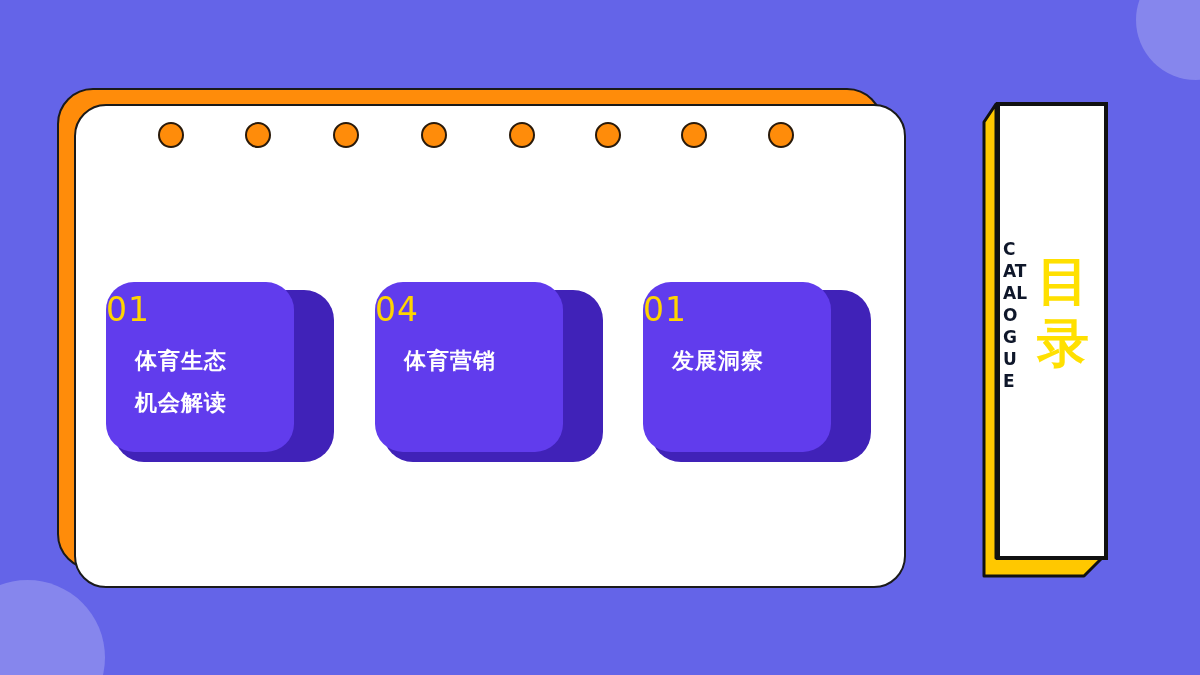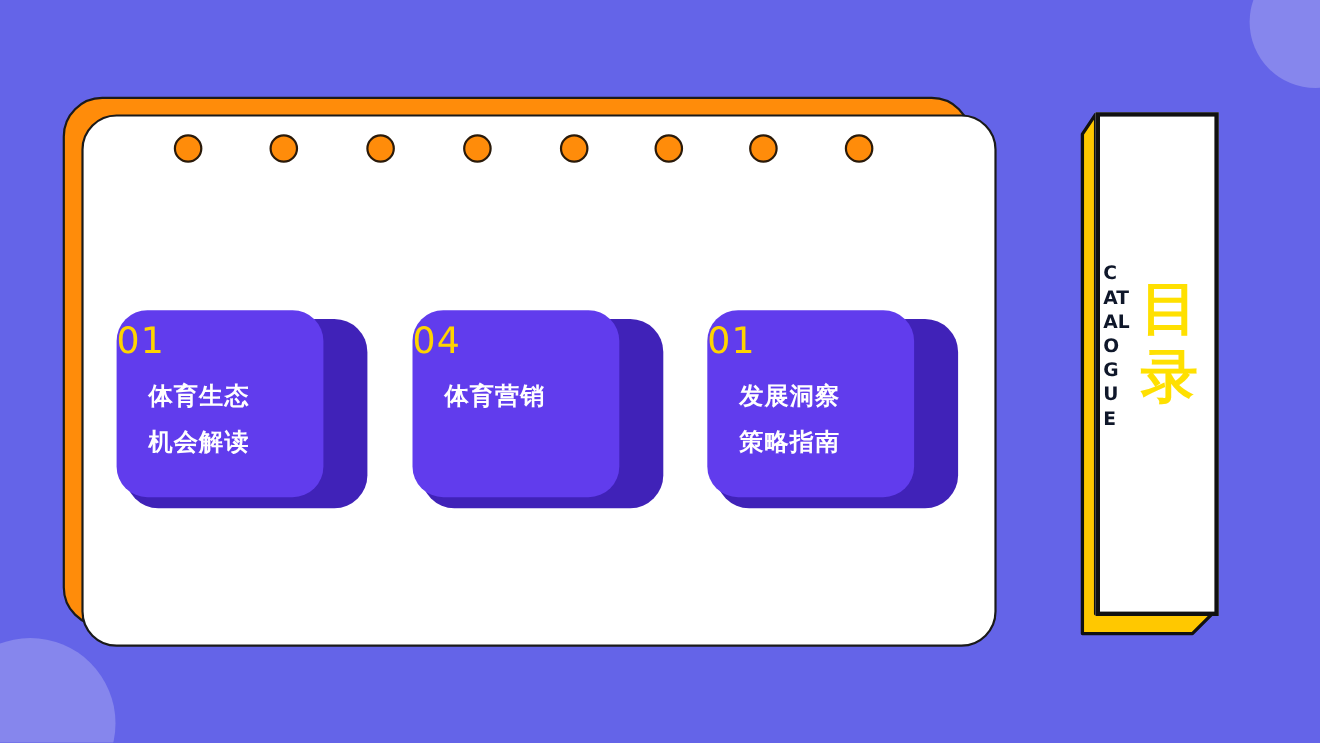--- a/index.html
+++ b/index.html
@@ -98,21 +98,20 @@
     </div>
   </div>
 </div>
 
 <div class="item" style="left:643px">
   <div class="shadow"></div>
   <div class="face">
     <div class="num">01</div>
     <div class="title">
       <div>发展洞察</div>
-      <div>策略指南</div>
     </div>
   </div>
 </div>
 
 <svg class="cat-edge" style="left:980px;top:100px;width:130px;height:480px;position:absolute" viewBox="0 0 130 480">
   <polygon points="16,4 4,22 4,476 104,476 122,458 16,458" fill="#ffc800" stroke="#111" stroke-width="3" stroke-linejoin="round"></polygon>
 </svg>
 <div class="cat-front"></div>
 <div class="cat-en">CATALOGUE</div>
 <div class="cat-zh">目录</div>

